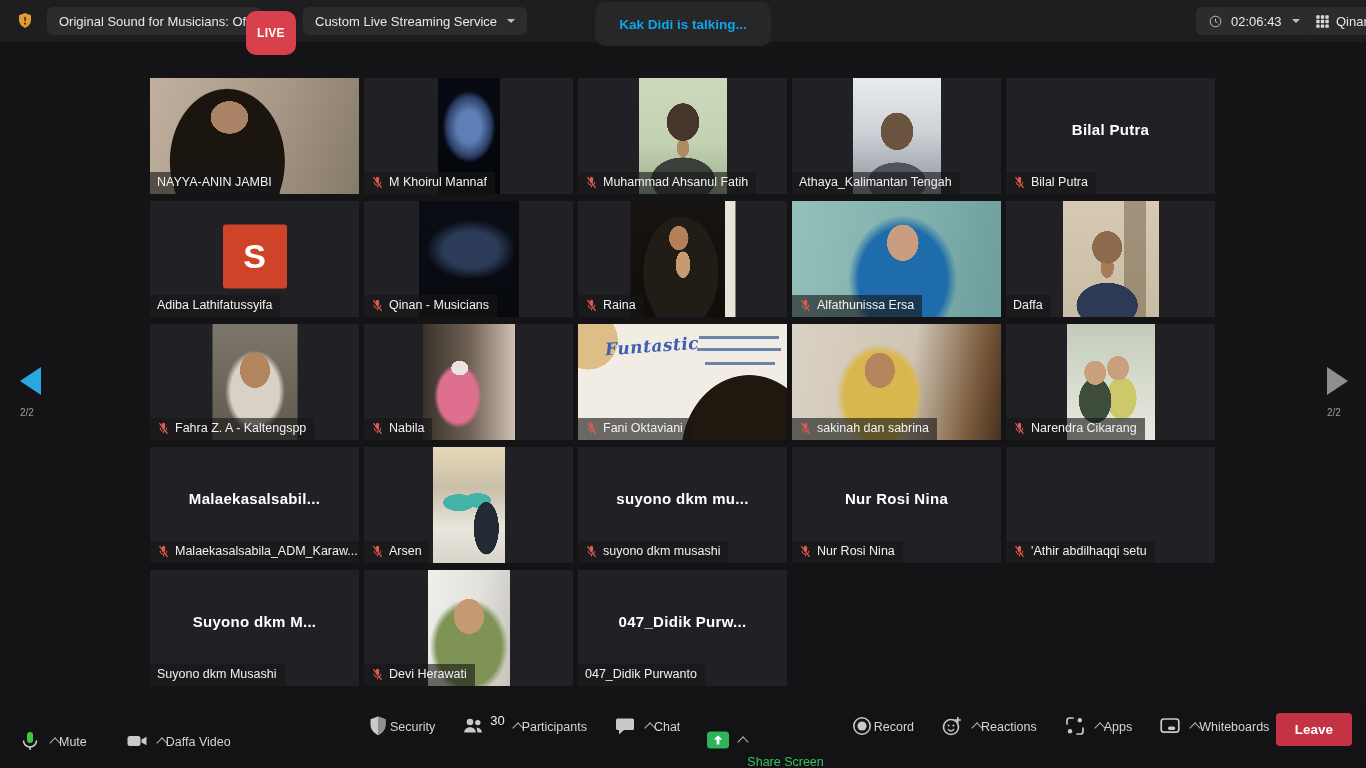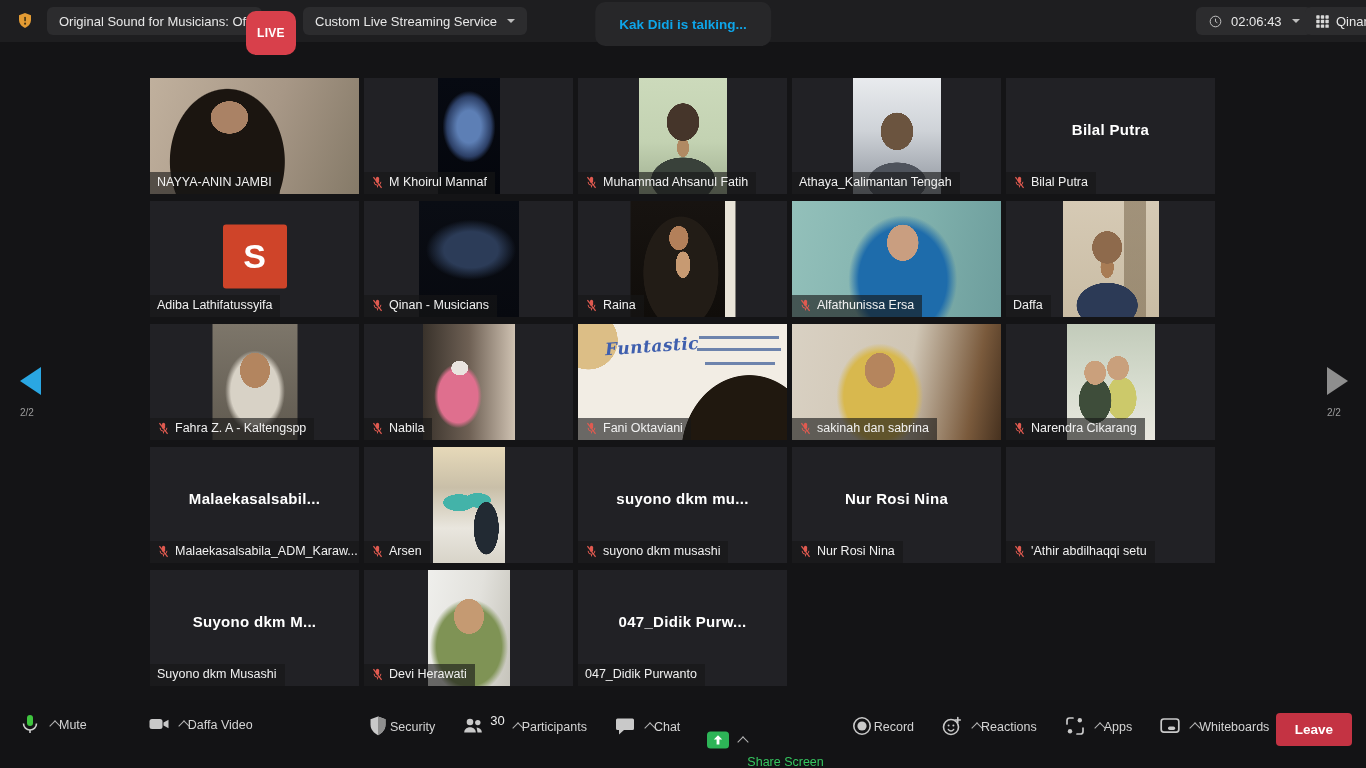--- a/index.html
+++ b/index.html
@@ -131,21 +131,21 @@
   .arrow{position:absolute;width:0;height:0;border-top:14px solid transparent;border-bottom:14px solid transparent;}
   #pg-left-arrow{left:20px;top:367px;border-right:21px solid #2aa7e3;}
   #pg-right-arrow{left:1327px;top:367px;border-left:21px solid #8e8e8e;}
   .pgnum{position:absolute;top:407px;color:#9c9c9c;font-size:10px;}
   #pg-left-num{left:20px;}
   #pg-right-num{left:1327px;}
 
   
   #toolbar{position:absolute;left:0;bottom:0;width:1366px;height:68px;background:#131315;}
   .tgroup{position:absolute;display:flex;align-items:flex-start;}
-  #tg-left{left:18px;top:9px;gap:60px;}
+  #tg-left{left:18px;top:26px;gap:38px;}
   #tg-center{left:366px;top:11px;gap:26px;}
   .titem{display:flex;align-items:center;color:#d4d4d4;font-size:12.5px;cursor:default;}
   .ticon-row{height:30px;display:flex;align-items:center;gap:9px;}
   .ticon-row svg{width:24px;height:24px;}
   .tlabel{margin-top:1px;white-space:nowrap;}
   .tlabel.green{color:#35c65f;margin-top:44px;}
   .cup{width:7px;height:7px;border-left:1.7px solid #b5b5b5;border-top:1.7px solid #b5b5b5;
        transform:rotate(45deg);margin-top:4px;}
   .pcount{font-size:13px;color:#ededed;align-self:flex-start;margin:2px 0 0 -4px;}
   #leave{position:absolute;right:14px;top:13px;background:#c43343;color:#fff;font-size:13.5px;font-weight:600;

